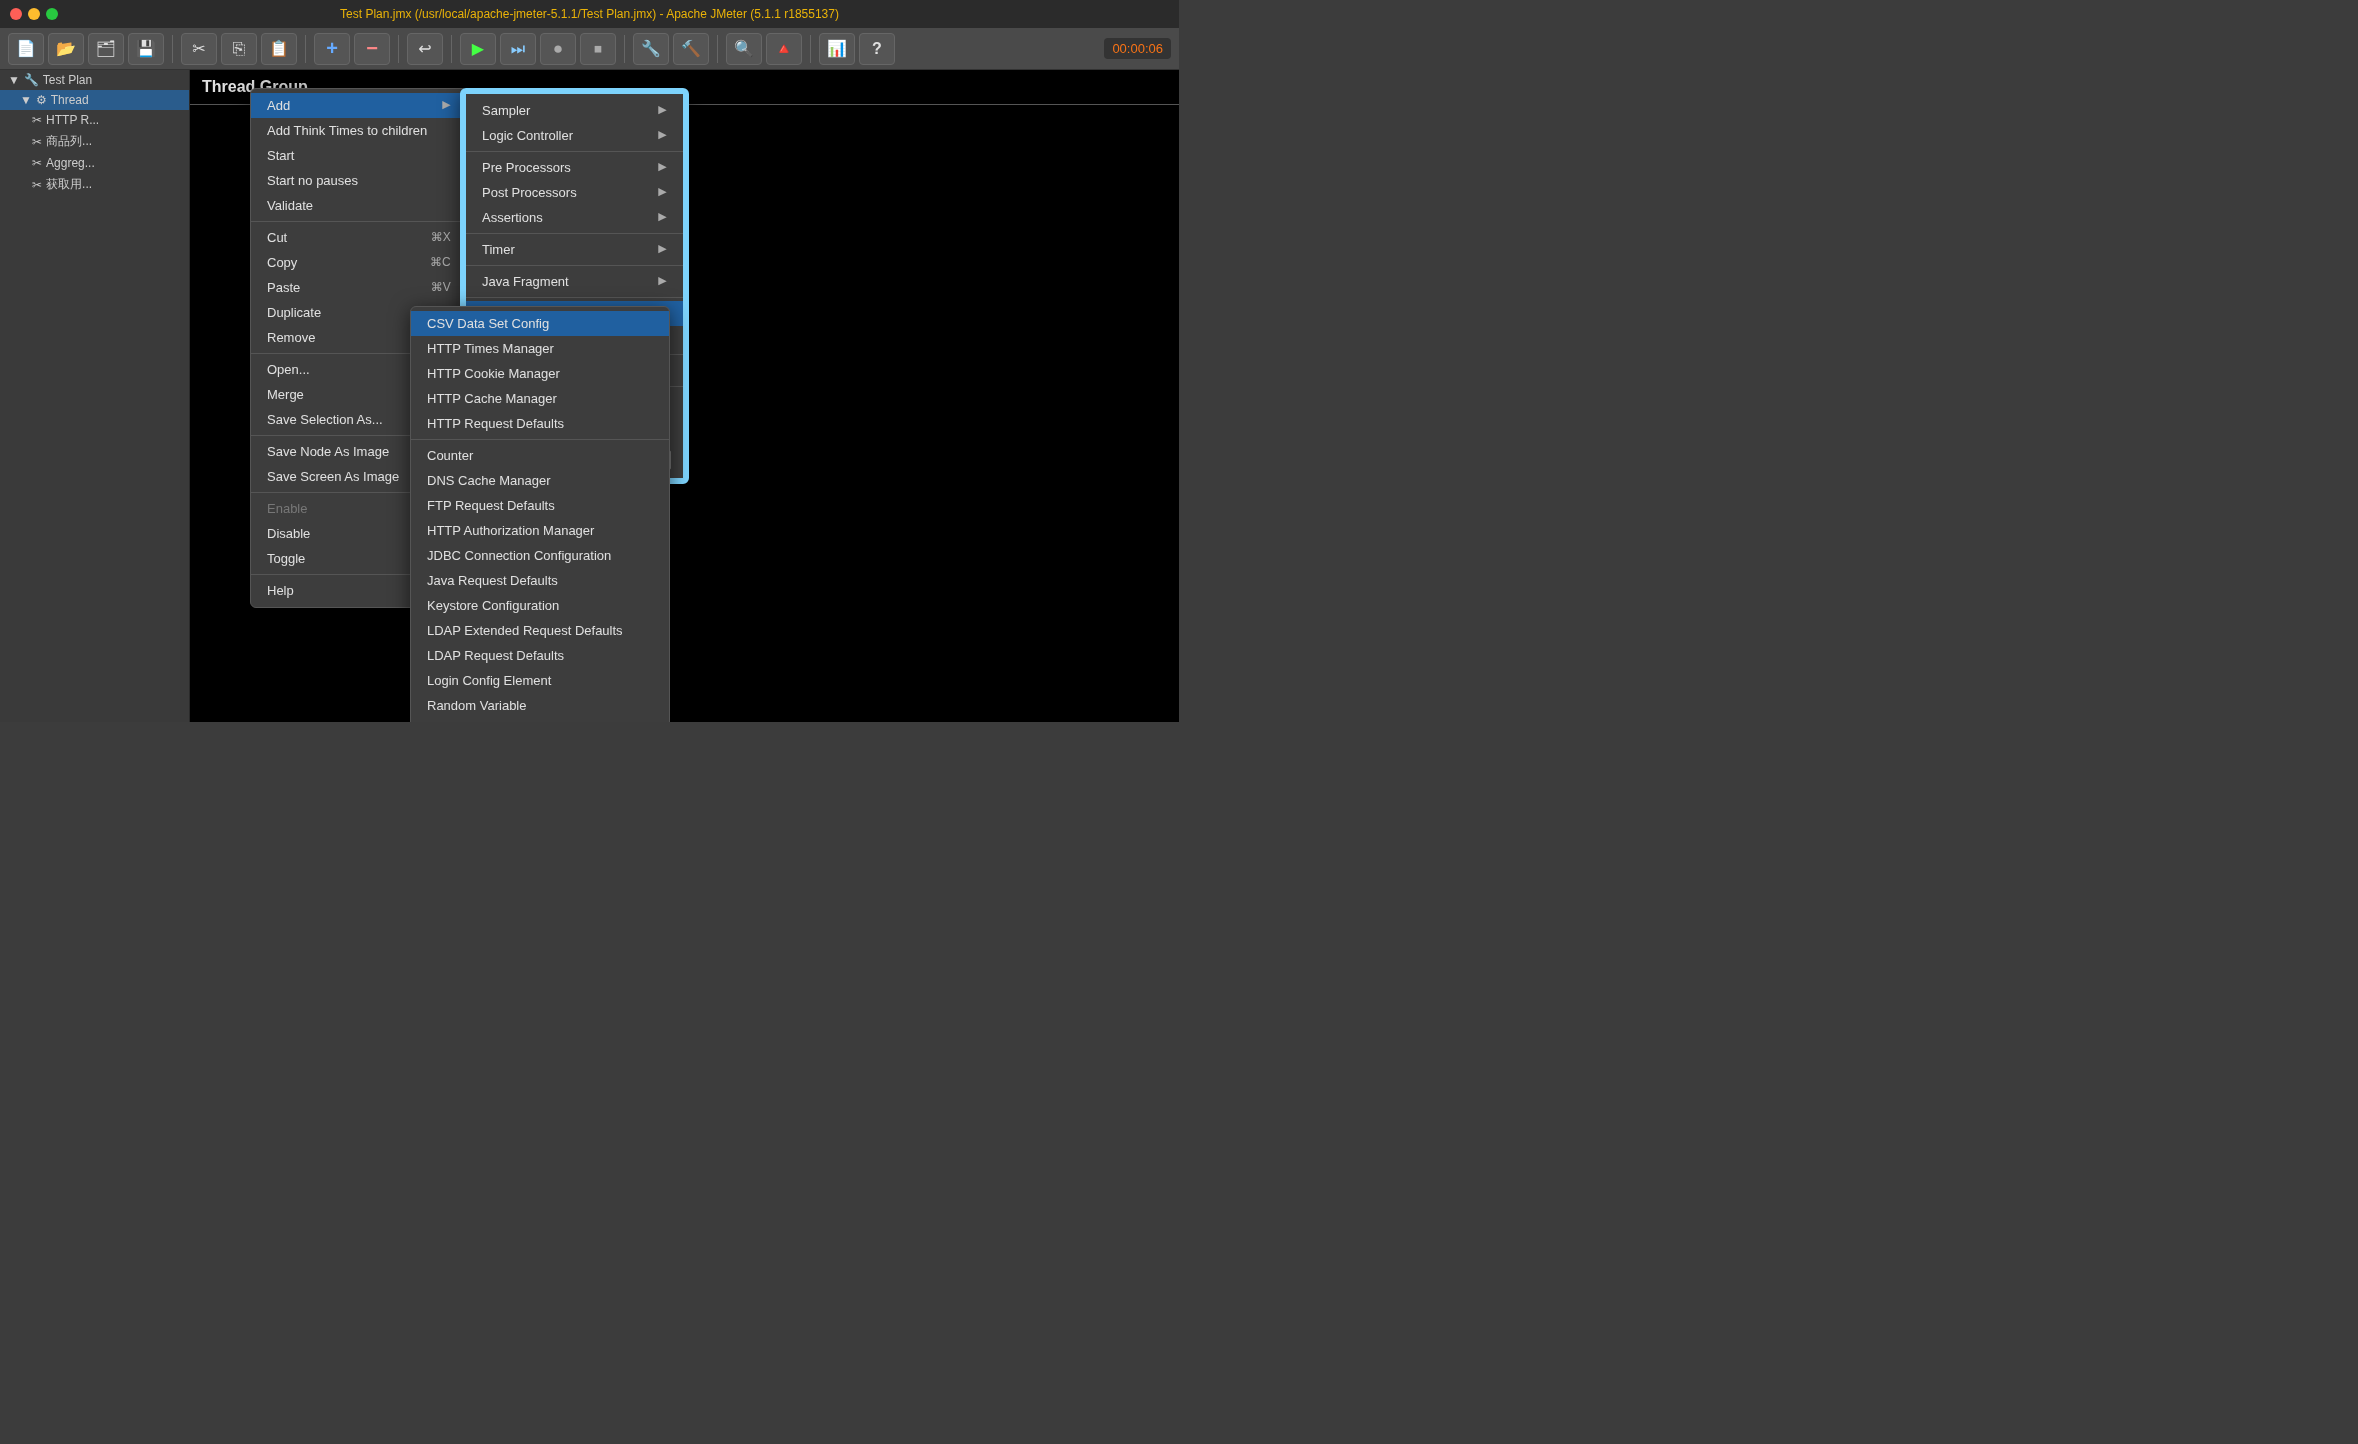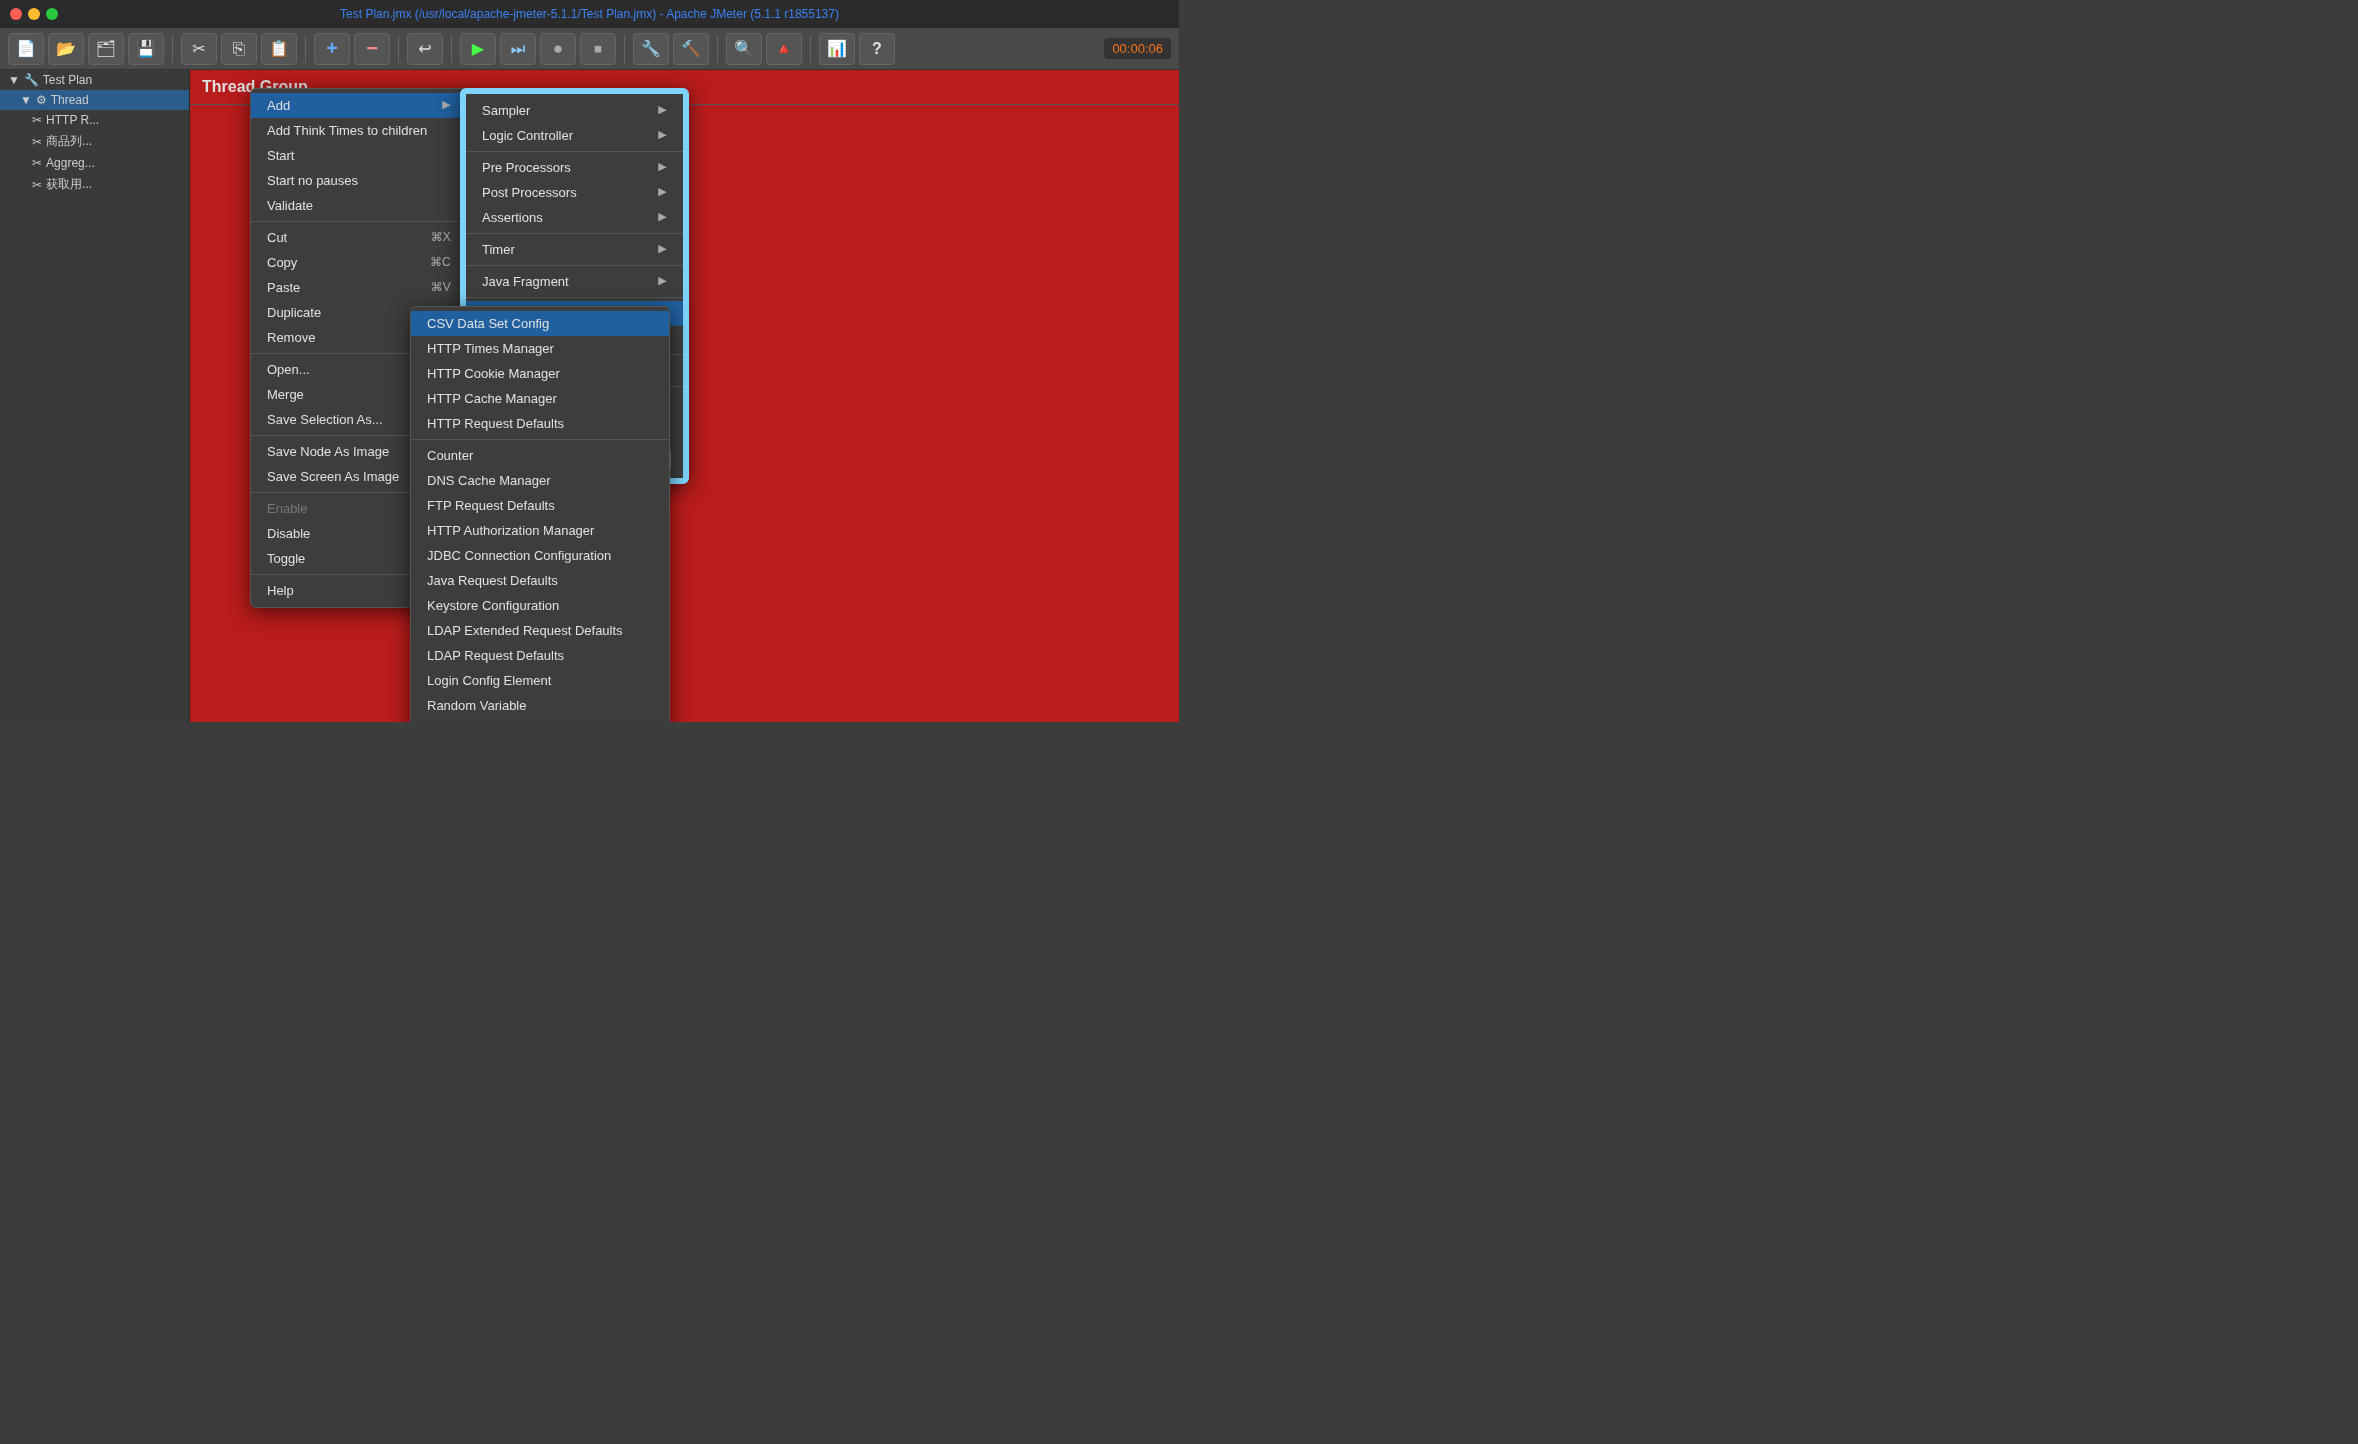--- a/index.html
+++ b/index.html
@@ -35,21 +35,21 @@
       border-radius: 50%;
     }
     .tl-red { background: #ff5f57; }
     .tl-yellow { background: #febc2e; }
     .tl-green { background: #28c840; }
     .titlebar-text {
       position: absolute;
       left: 50%;
       transform: translateX(-50%);
       font-size: 12px;
-      color: #3b82f6;
+      color: #eab308;
       white-space: nowrap;
     }
 
     
     .toolbar {
       height: 42px;
       background: #4a4a4a;
       display: flex;
       align-items: center;
       padding: 0 8px;
@@ -108,21 +108,21 @@
       text-overflow: ellipsis;
       display: flex;
       align-items: center;
       gap: 4px;
     }
     .tree-item.selected { background: #2a5c8c; }
 
     
     .content-area {
       flex: 1;
-      background: #b91c1c;
+      background: #000000;
       overflow: hidden;
       position: relative;
     }
     .content-header {
       padding: 8px 12px;
       font-size: 16px;
       font-weight: bold;
       color: #e0e0e0;
       border-bottom: 1px solid #555;
     }

